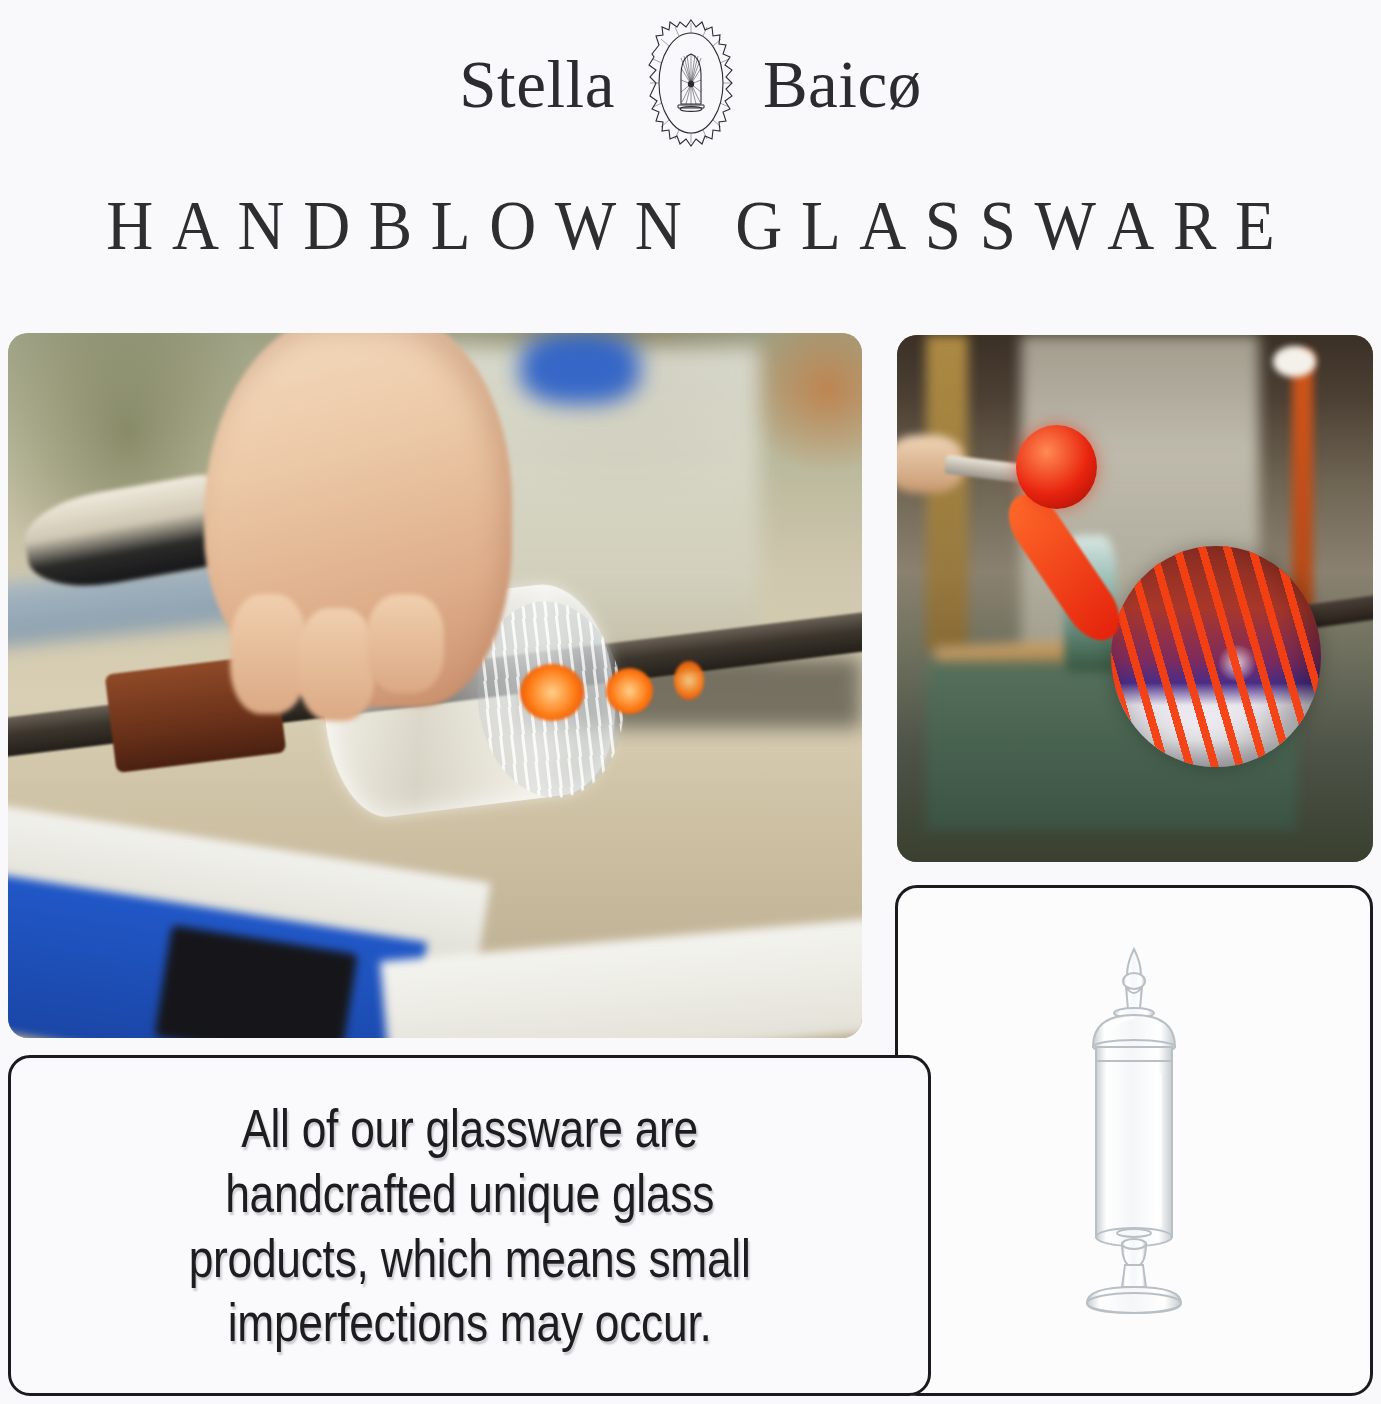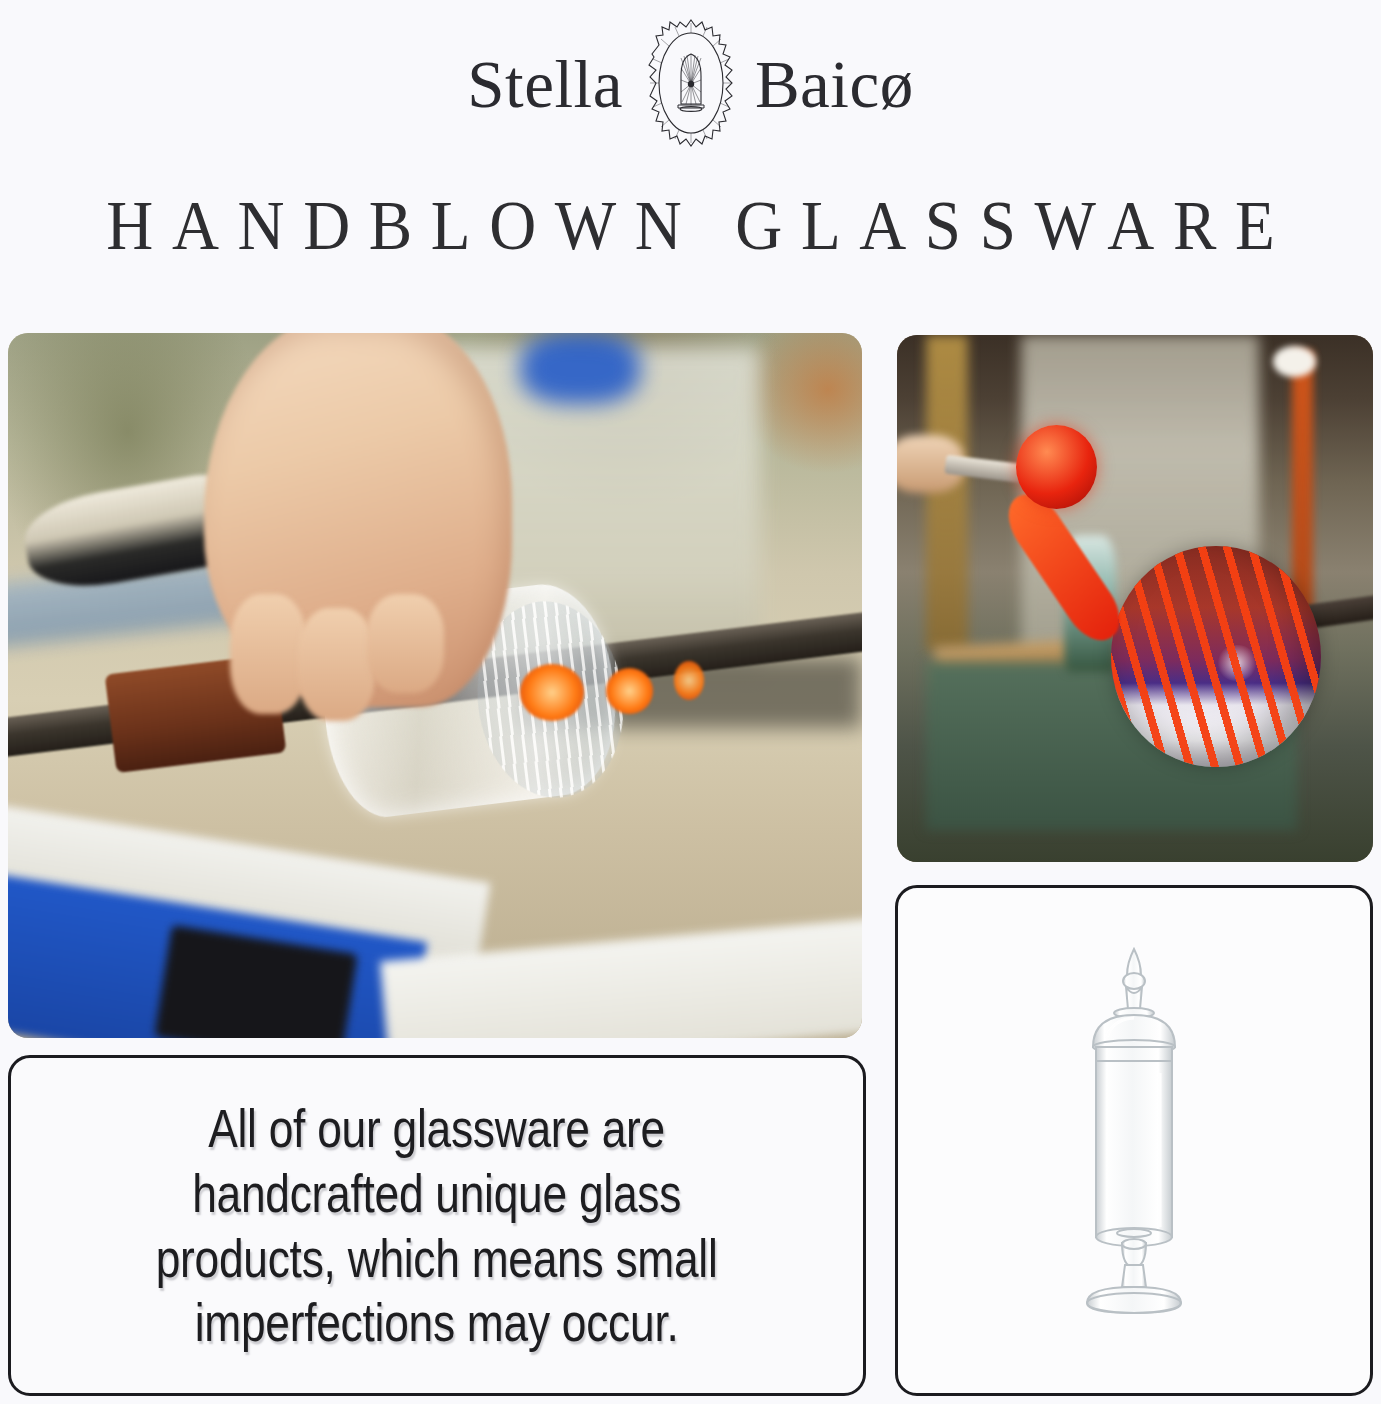--- a/index.html
+++ b/index.html
@@ -18,21 +18,21 @@
 
   
   .brand-header {
     position: absolute;
     left: 0; top: 0;
     width: 1381px;
     height: 165px;
     display: flex;
     align-items: center;
     justify-content: center;
-    gap: 4px;
+    gap: 12px;
     background: #f9f9fc;
   }
   .brand-word {
     font-family: "Liberation Serif", serif;
     font-size: 67px;
     font-weight: 400;
     color: #2b2b30;
     letter-spacing: 0.5px;
     line-height: 1;
     display: block;
@@ -358,21 +358,21 @@
     transform: translate(-50%,-50%);
     width: 150px;
     height: 400px;
   }
 
   
   #note-box {
     position: absolute;
     left: 8px;
     top: 1055px;
-    width: 858px;
+    width: 923px;
     height: 341px;
     box-sizing: border-box;
     border: 3px solid #1b1b1f;
     border-radius: 22px;
     background: #fafafc;
     display: flex;
     align-items: center;
     justify-content: center;
     padding: 10px 34px;
   }

